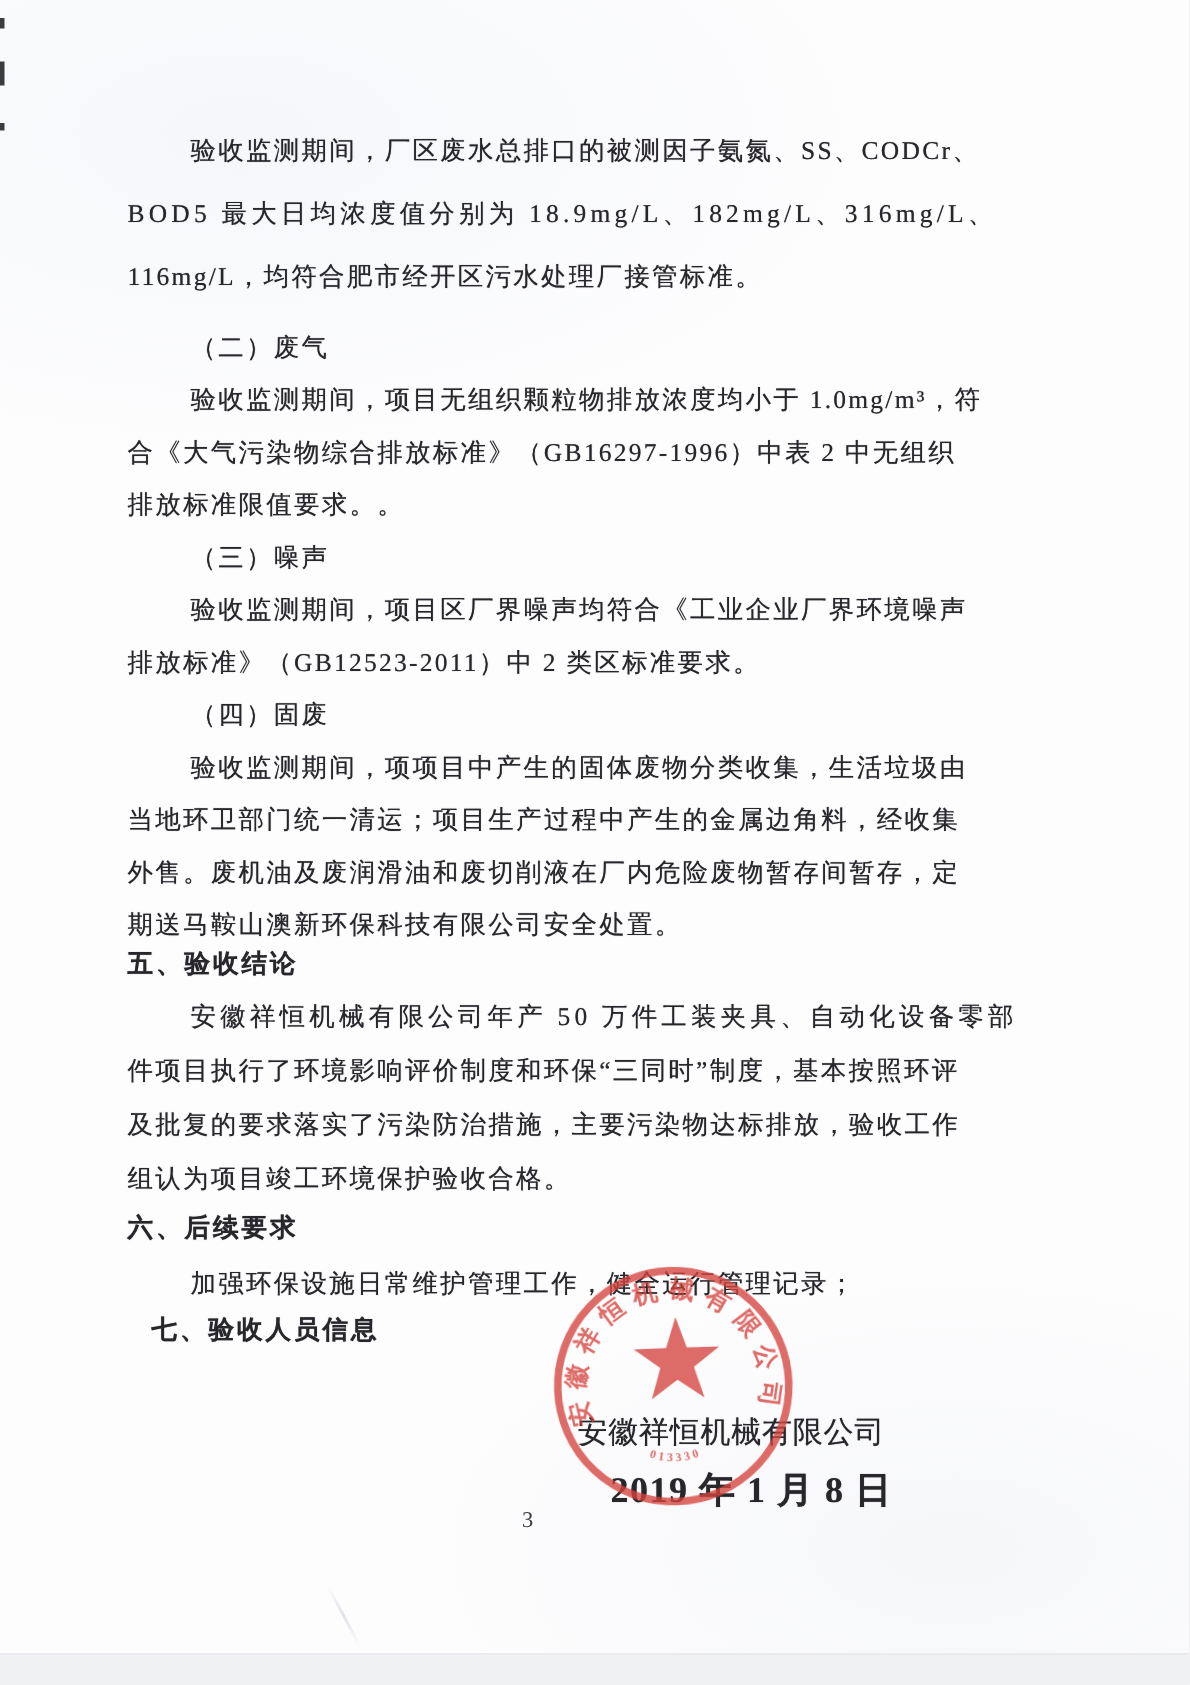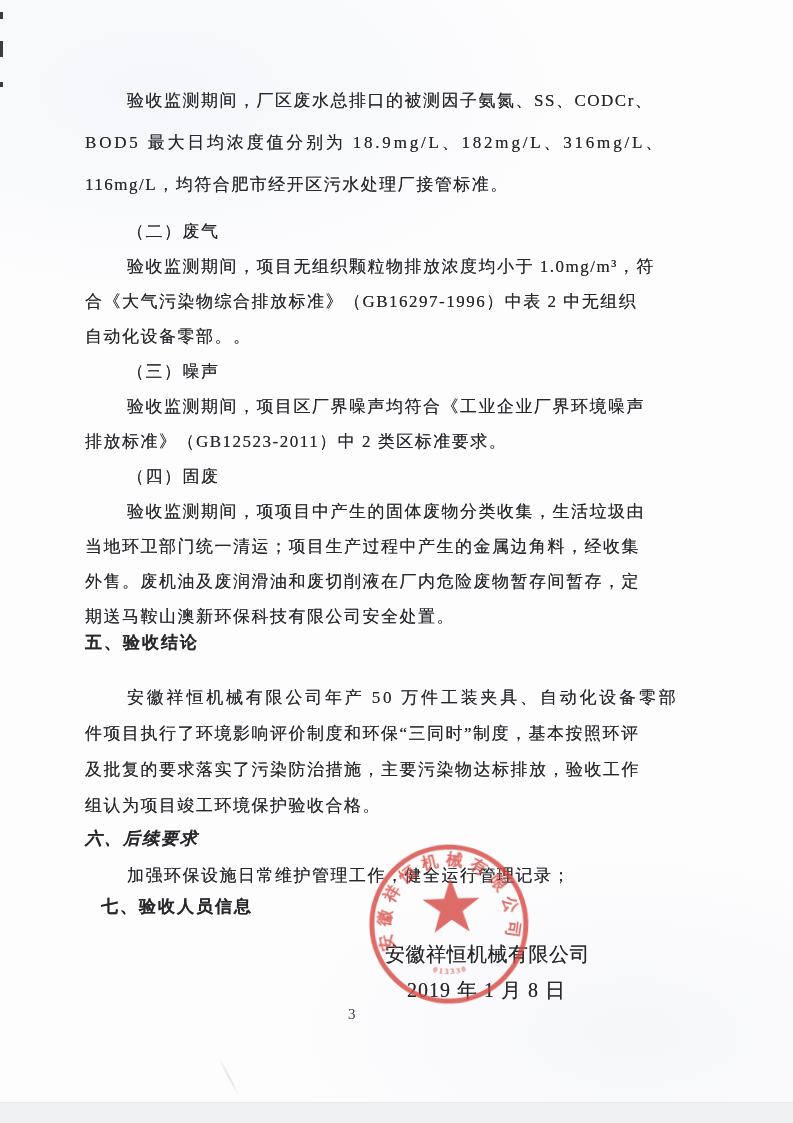--- a/index.html
+++ b/index.html
@@ -22,34 +22,35 @@
     font-size:17px; line-height:35px; height:35px;
     letter-spacing:1.5px; white-space:nowrap;
     text-shadow:0 0 0.6px rgba(38,38,43,0.65);
   }
   .p1 .line { height:42px; line-height:42px; }
   .ind { padding-left:42px; }
   .hd { font-weight:bold; letter-spacing:2px; }
   .wide { letter-spacing:2.8px; }
   #sub2 { margin-top:8px; }
   #h5 { margin-top:-9px; }
-  #p5 { margin-top:20px; }
+  #p5 { margin-top:0; }
   #p5 .line { height:36px; line-height:36px; }
-  #h6 { margin-top:-3px;font-style:italic; }
+  #h6 { margin-top:-3px; }
   #p6 { margin-top:2px; }
   #h7 { margin-top:-4px;margin-left:16px; }
   .signature {
     position:absolute; left:385px; top:941px;
     font-size:20px; letter-spacing:0.5px; white-space:nowrap;
     text-shadow:0 0 0.6px rgba(38,38,43,0.65);
   }
   .date-line {
     position:absolute; left:407px; top:977px;
-    font-size:20px; letter-spacing:1px; white-space:nowrap;
+    font-size:24px; letter-spacing:1px; white-space:nowrap;
     text-shadow:0 0 0.6px rgba(38,38,43,0.65);
+    font-weight:bold;
   }
   .page-number {
     position:absolute; left:348px; top:1006px;
     font-size:15px; color:#3a3a40;
   }
   .stamp {
     position:absolute; left:358px; top:840px;
     opacity:0.78; transform:rotate(-2deg);
     filter:blur(0.3px);
   }
@@ -78,21 +79,21 @@
     <div class="p1">
       <div class="line ind">验收监测期间，厂区废水总排口的被测因子氨氮、SS、CODCr、</div>
       <div class="line wide">BOD5 最大日均浓度值分别为 18.9mg/L、182mg/L、316mg/L、</div>
       <div class="line">116mg/L，均符合肥市经开区污水处理厂接管标准。</div>
     </div>
 
     <div id="sub2" class="line ind">（二）废气</div>
     <div>
       <div class="line ind">验收监测期间，项目无组织颗粒物排放浓度均小于 1.0mg/m³，符</div>
       <div class="line">合《大气污染物综合排放标准》（GB16297-1996）中表 2 中无组织</div>
-      <div class="line">自动化设备零部。。</div>
+      <div class="line">排放标准限值要求。。</div>
     </div>
 
     <div class="line ind">（三）噪声</div>
     <div>
       <div class="line ind">验收监测期间，项目区厂界噪声均符合《工业企业厂界环境噪声</div>
       <div class="line">排放标准》（GB12523-2011）中 2 类区标准要求。</div>
     </div>
 
     <div class="line ind">（四）固废</div>
     <div>

